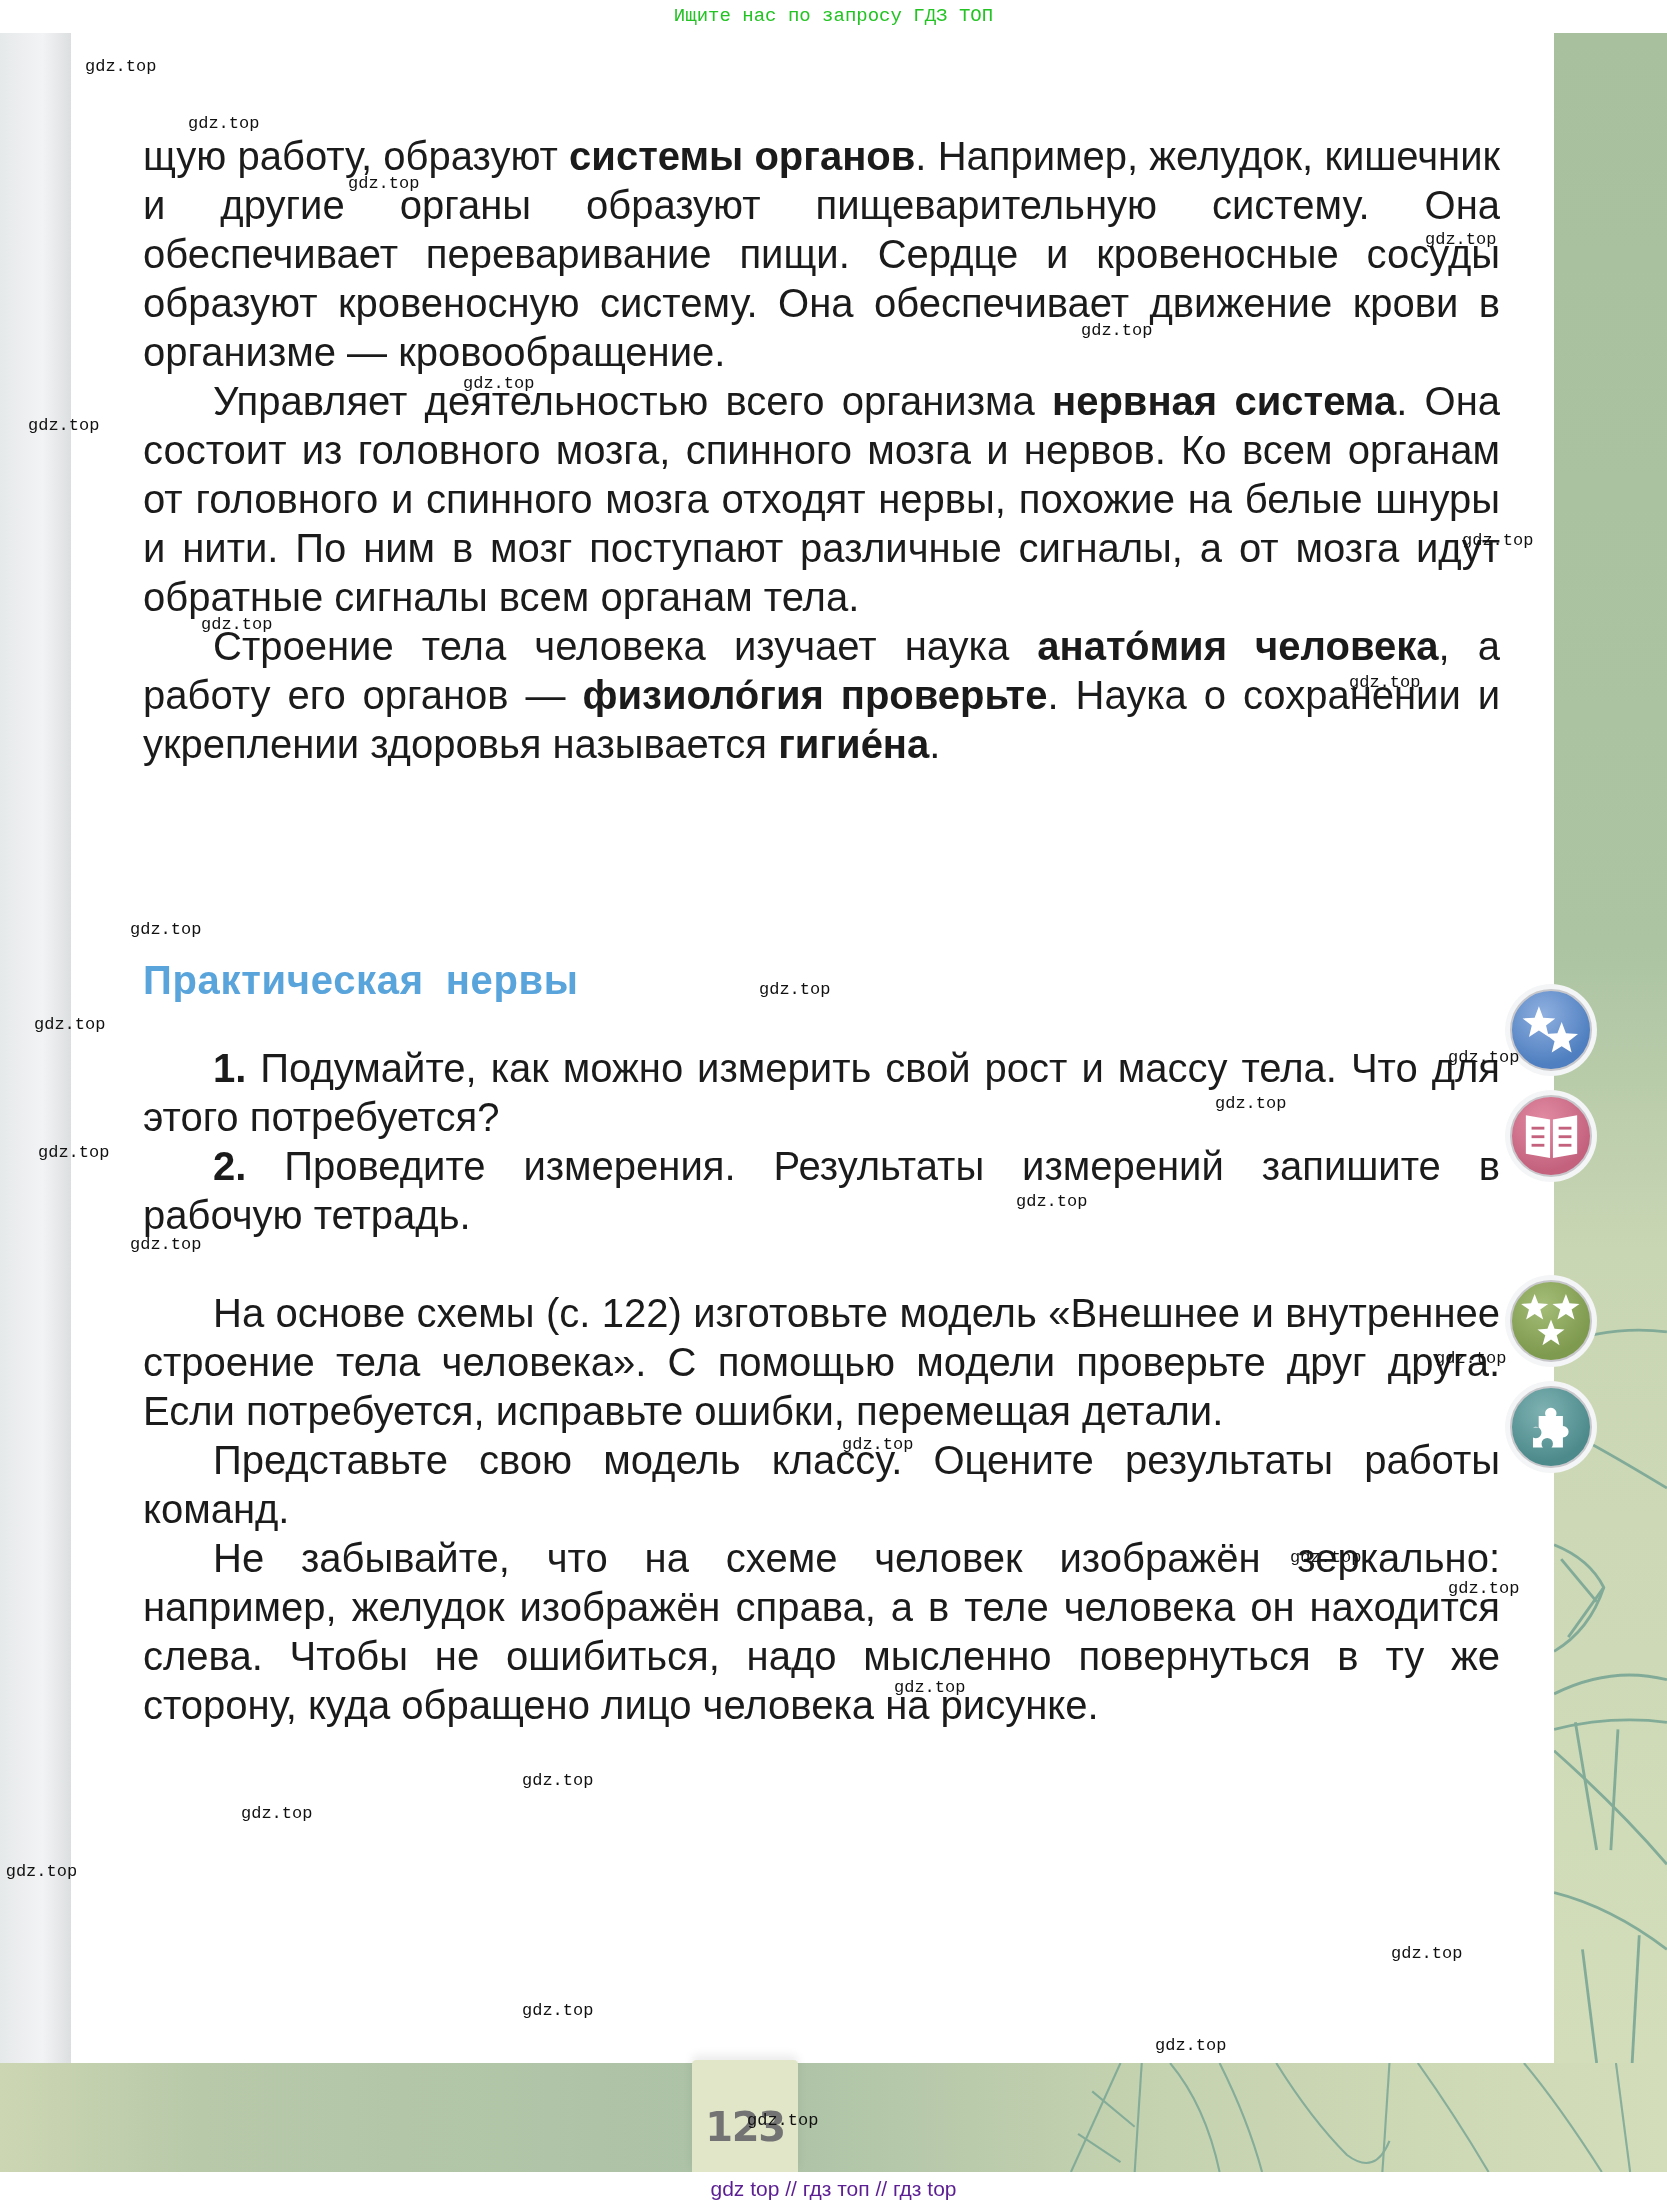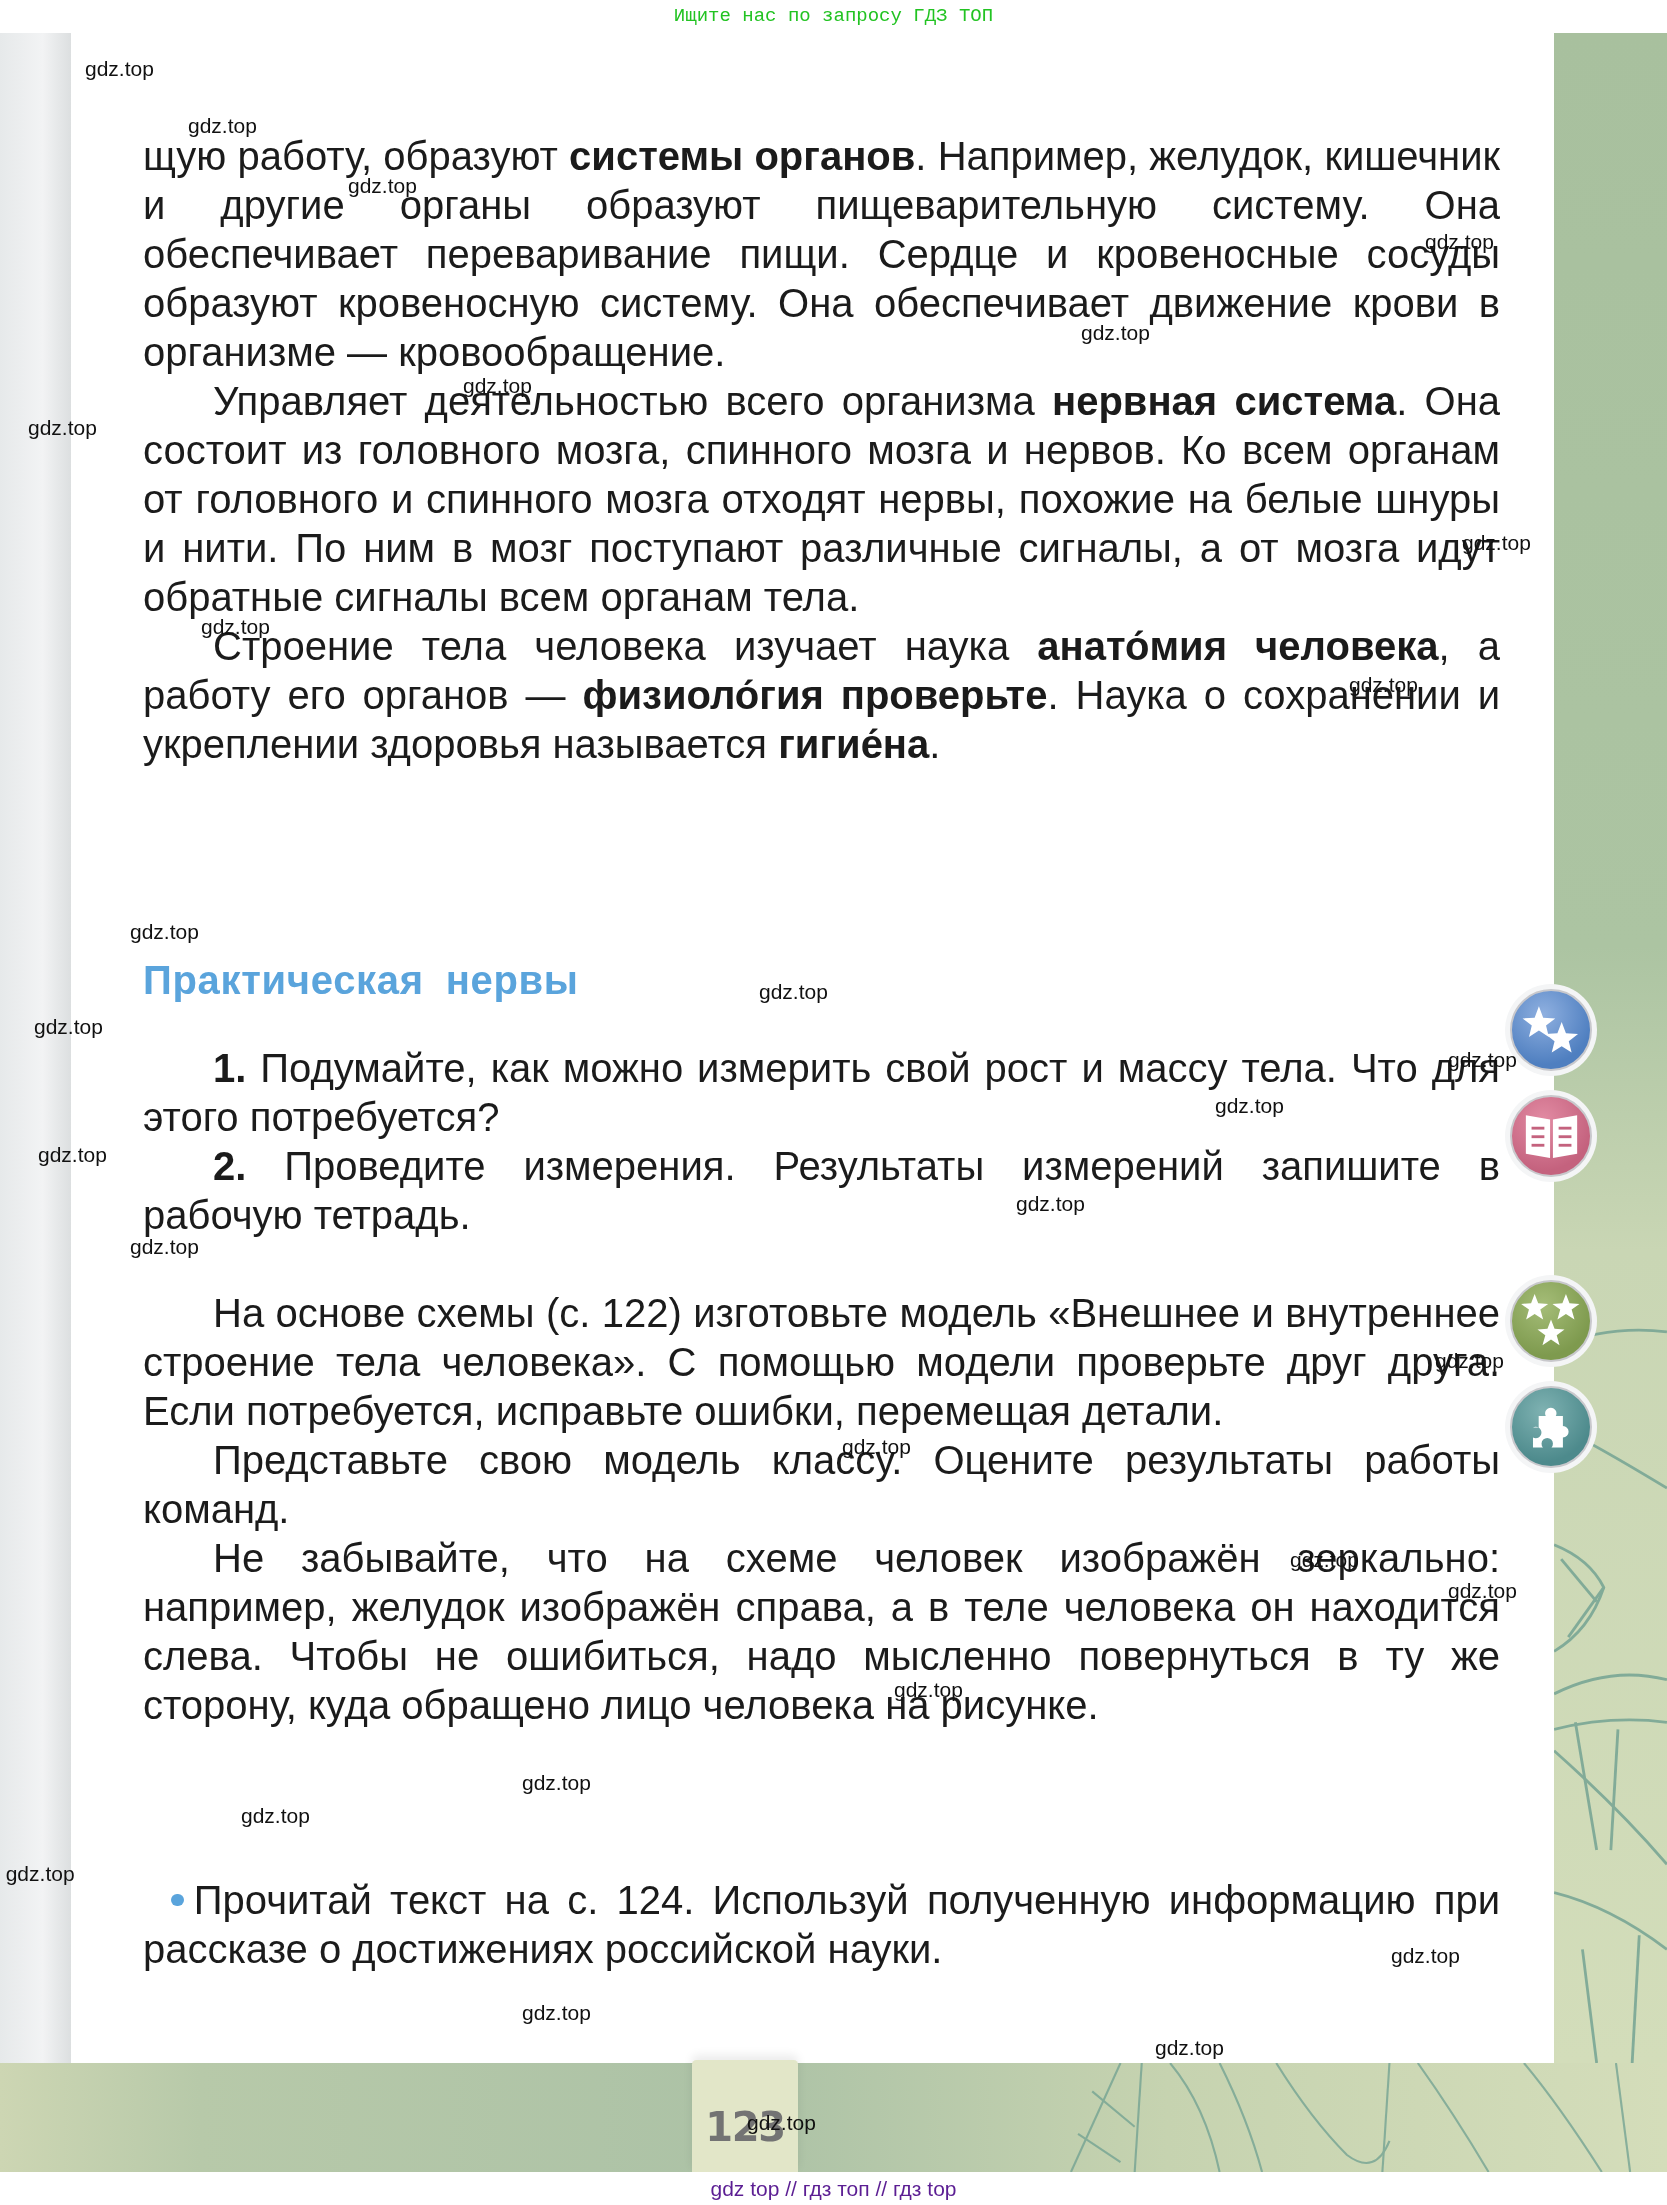--- a/index.html
+++ b/index.html
@@ -76,22 +76,22 @@
     background: #f4f5f6;
     display: flex; align-items: center; justify-content: center;
   }
   .badge {
     width: 82px; height: 82px; border-radius: 50%;
     border: 2.8px solid #c8c8cc; box-sizing: border-box;
     display: flex; align-items: center; justify-content: center;
   }
   .badge svg { display: block; }
   .wm {
-    position: absolute; font-family: Liberation Sans, sans-serif;
-    font-size: 21px; color: #111; line-height: 1;
+    position: absolute; font-family: Liberation Mono, monospace;
+    font-size: 17px; color: #111; line-height: 1;
   }
 </style>
 </head>
 <body>
 
 <div class="top-banner">Ищите нас по запросу ГДЗ ТОП</div>
 
 <div class="scan">
   <div class="left-margin"></div>
 
@@ -159,25 +159,20 @@
         <span>Проведите измерения. Результаты измерений запишите в рабочую тетрадь.</span>
       </p>
     </div>
 
     <div class="text-block" style="top:1256px;">
       <p class="indent">На основе схемы (с. 122) изготовьте модель «Внешнее и внутреннее строение тела человека». С помощью модели проверьте друг друга. Если потребуется, исправьте ошибки, перемещая детали.</p>
       <p class="indent">Представьте свою модель классу. Оцените результаты работы команд.</p>
       <p class="indent">Не забывайте, что на схеме человек изображён зеркально: например, желудок изображён справа, а в теле человека он находится слева. Чтобы не ошибиться, надо мысленно повернуться в ту же сторону, куда обращено лицо человека на рисунке.</p>
     </div>
 
-    <div class="text-block" style="top:1843px;">
-      <p style="text-indent:28px;">
-        <span class="bullet"></span><span>Прочитай текст на с. 124. Используй полученную информацию при рассказе о достижениях российской науки.</span>
-      </p>
-    </div>
   </div>
 
   <div class="badges">
     <div class="badge-slot" style="top:0;">
       <div class="badge" style="background: radial-gradient(circle at 40% 30%, #8fb0e0, #4f7fc0 70%);">
         <svg width="64" height="57" viewBox="0 0 90 80">
           <polygon fill="#fff" points="28,6 34,22 51,23 38,33 42,49 28,40 14,49 18,33 5,23 22,22"></polygon>
           <polygon fill="#fff" points="60,28 66,44 83,45 70,55 74,71 60,62 46,71 50,55 37,45 54,44"></polygon>
         </svg>
       </div>

